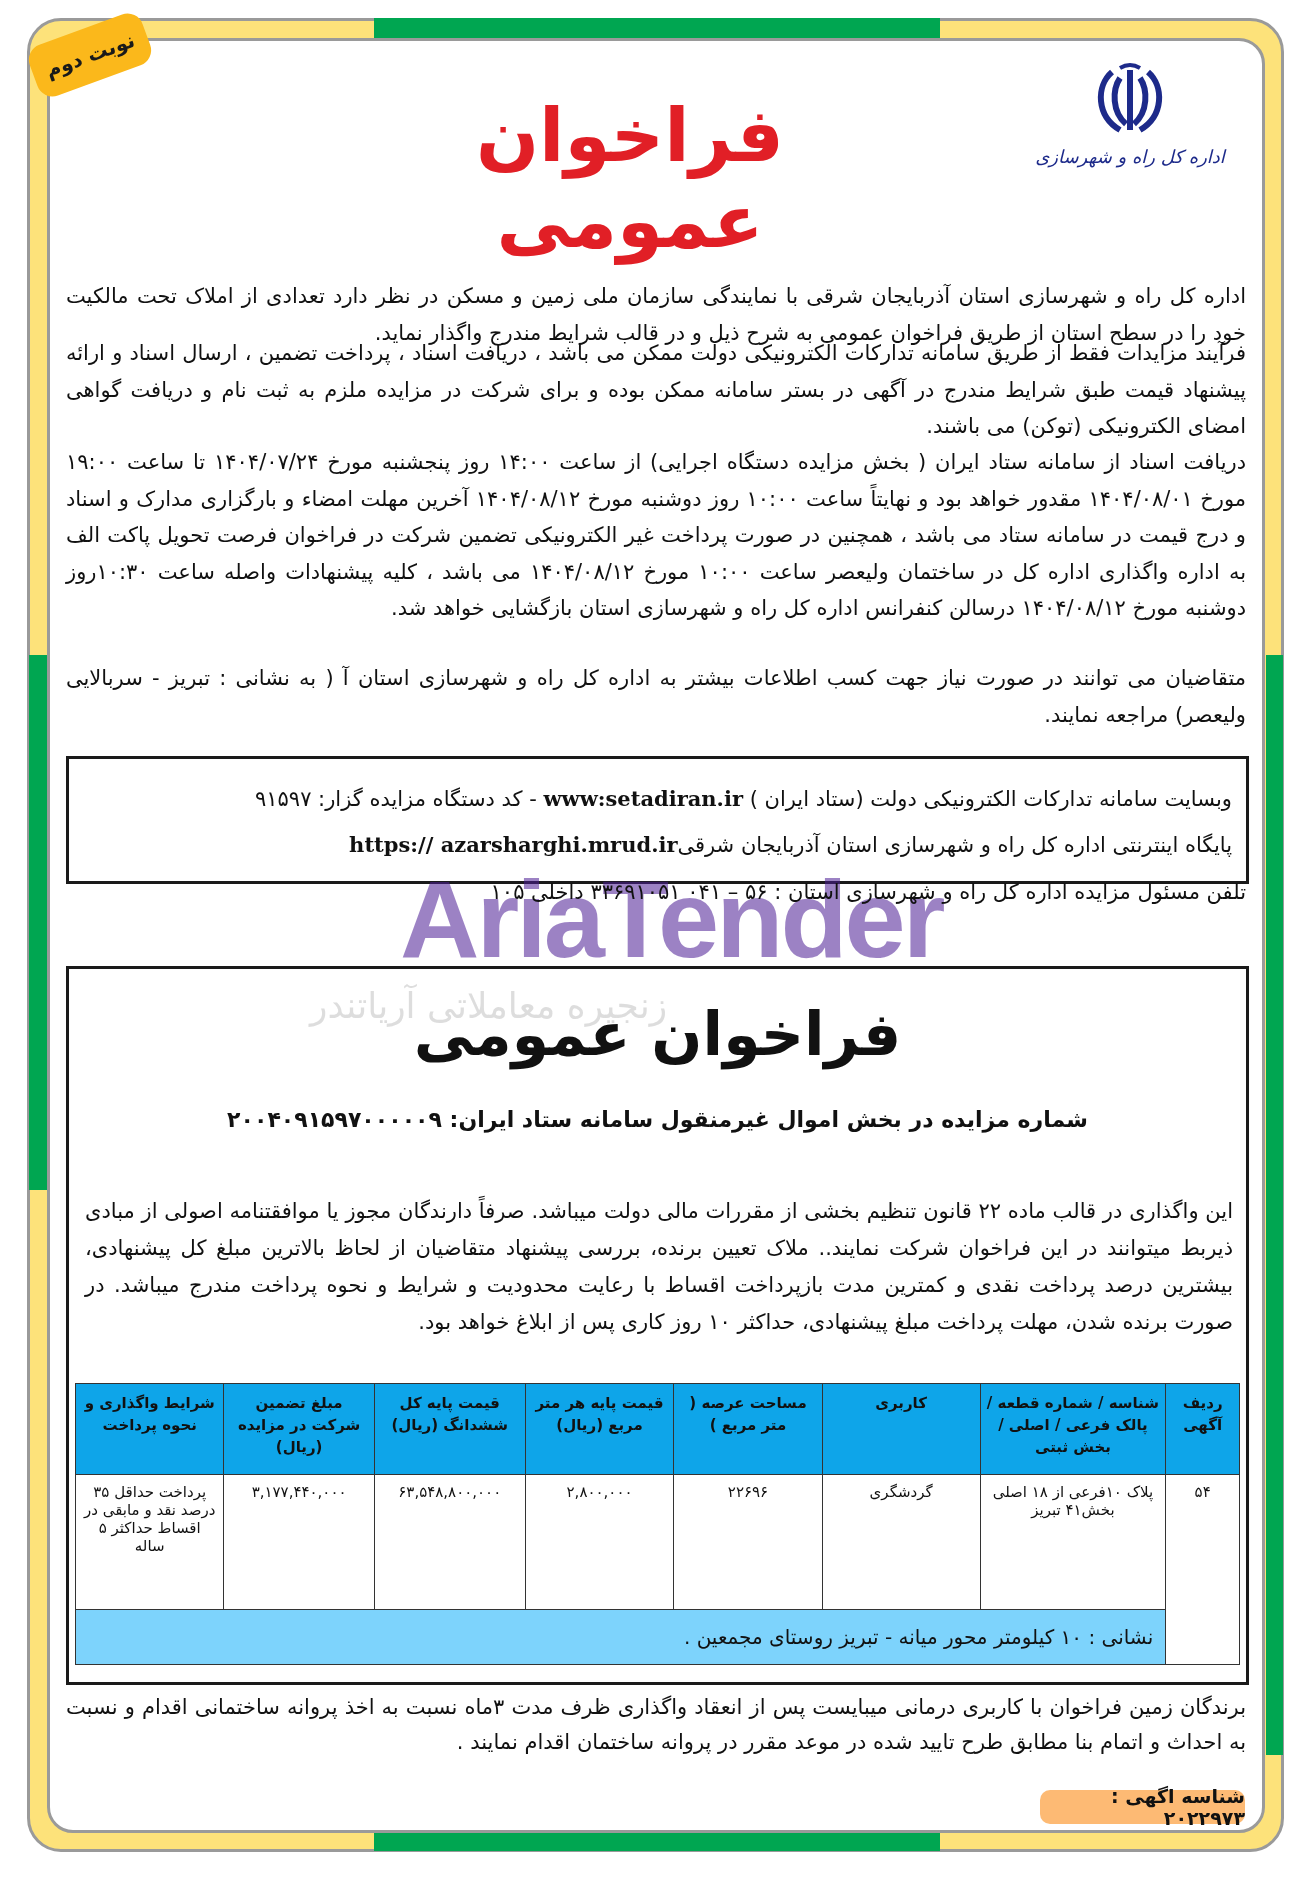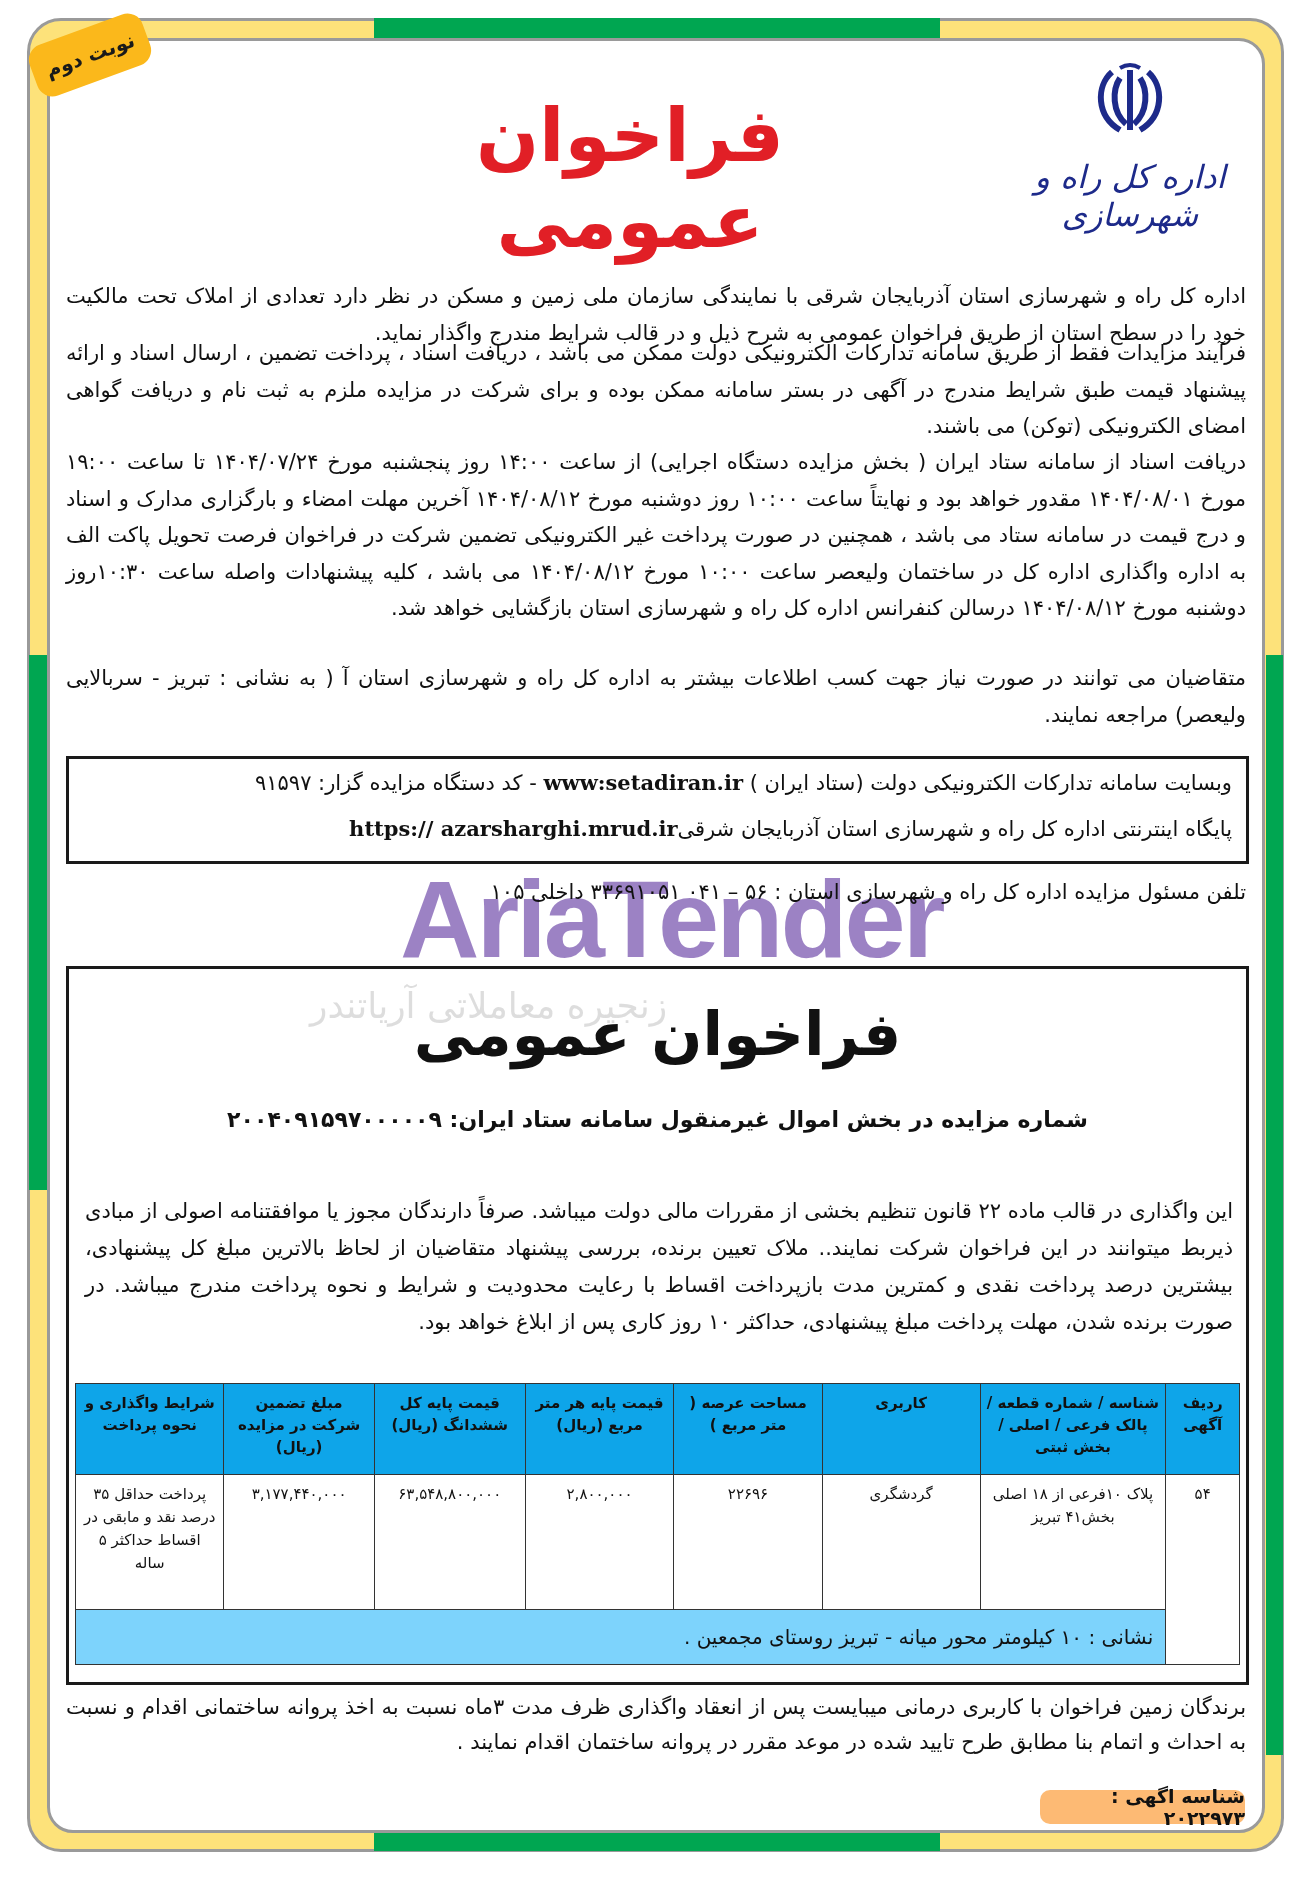--- a/index.html
+++ b/index.html
@@ -11,51 +11,51 @@
   .green-bottom { position:absolute; left:374px; top:1831px; width:566px; height:20px; background:#00a651; }
   .green-left { position:absolute; left:29px; top:655px; width:19px; height:535px; background:#00a651; }
   .green-right { position:absolute; left:1266px; top:655px; width:17px; height:1100px; background:#00a651; }
   .inner { position:absolute; left:47px; top:38px; width:1218px; height:1795px;
            background:#ffffff; border:3px solid #9a9a9a; border-radius:26px; box-sizing:border-box; }
   .badge-round { position:absolute; left:30px; top:28px; width:120px; height:54px; background:#fbb81b;
            border-radius:16px; transform:rotate(-20deg); display:flex; align-items:center; justify-content:center;
            font-weight:bold; font-size:20px; color:#1a1a1a; direction:rtl; }
   .logo { position:absolute; left:1030px; top:60px; width:200px; height:175px; text-align:center; color:#1d2a8a; }
   .logo svg { display:block; margin:0 auto; }
-  .logo .l1 { font-size:32px; font-family:"DejaVu Serif", serif; font-style:italic; direction:rtl; margin-top:20px; }
+  .logo .l1 { font-size:18px; font-family:"DejaVu Serif", serif; font-style:italic; direction:rtl; margin-top:8px; }
   .logo .l2 { font-size:24px; font-family:"DejaVu Serif", serif; font-style:italic; direction:rtl; }
   .main-title { position:absolute; left:360px; top:92px; width:540px; text-align:center;
            font-size:74px; font-weight:bold; color:#e11f26; direction:rtl; letter-spacing:-2px; }
   .body-text { position:absolute; left:66px; width:1180px; direction:rtl; text-align:justify;
            font-size:21px; line-height:36.5px; font-family:"DejaVu Sans", sans-serif; }
   .p1 { top:278px; }
   .p2 { top:335px; }
   .p3 { top:444px; }
   .p4 { top:660px; }
-  .links-box { position:absolute; left:66px; top:756px; width:1183px; height:108px; border:3px solid #1a1a1a;
-           box-sizing:border-box; direction:rtl; padding:1px 14px; font-size:21px; line-height:46px; }
+  .links-box { position:absolute; left:66px; top:756px; width:1183px; height:128px; border:3px solid #1a1a1a;
+           box-sizing:border-box; direction:rtl; padding:17px 14px; font-size:21px; line-height:46px; }
   .links-box b { font-family:"DejaVu Serif", serif; }
   .phones { position:absolute; left:66px; top:876px; width:1180px; direction:rtl; font-size:21px; line-height:33px; }
   .wm-text { position:absolute; left:400px; top:855px; font-size:110px; font-weight:bold; color:#4c1d95;
            opacity:0.55; font-family:"Liberation Sans", sans-serif; letter-spacing:-3px; }
   .wm-sub { position:absolute; left:310px; top:985px; font-size:36px; color:#cfcfcf; opacity:0.7; direction:rtl;
            letter-spacing:14px; }
   .section-box { position:absolute; left:66px; top:966px; width:1183px; height:719px; border:3px solid #1a1a1a;
            box-sizing:border-box; }
   .sub-title { position:absolute; left:0; top:30px; width:100%; text-align:center; font-size:60px; font-weight:bold;
            color:#111; direction:rtl; }
   .auction-no { position:absolute; left:0; top:138px; width:100%; text-align:center; font-size:22px; font-weight:bold; direction:rtl; }
   .item-no { position:absolute; left:0; top:182px; width:100%; text-align:center; font-size:22px; font-weight:bold; direction:rtl; }
   .sec-text { position:absolute; left:16px; top:224px; width:1148px; direction:rtl; text-align:justify;
            font-size:21px; line-height:37px; }
   table.lots { position:absolute; left:6px; top:414px; width:1165px; border-collapse:collapse; direction:rtl;
            font-size:15px; }
   table.lots th, table.lots td { border:1.5px solid #333; text-align:center; vertical-align:top; padding:8px 6px; }
   table.lots th { background:#0ea5e9; font-weight:bold; height:74px; line-height:22px; }
-  table.lots td { height:118px; line-height:23px; font-size:15px; }
+  table.lots td { height:118px; line-height:18px; font-size:15px; }
   table.lots td.addr { background:#7dd3fc; text-align:right; font-size:20px; height:38px; vertical-align:middle; padding-right:12px; }
   .footer-text { position:absolute; left:66px; top:1690px; width:1180px; direction:rtl; text-align:justify;
            font-size:21px; line-height:35px; }
   .ad-id { position:absolute; left:1040px; top:1790px; width:205px; height:34px; background:#fdba74; border-radius:10px;
            direction:rtl; display:flex; align-items:center; justify-content:center; font-weight:bold; font-size:19px; }
 </style>
 </head>
 <body>
 
 <div class="frame"></div>

